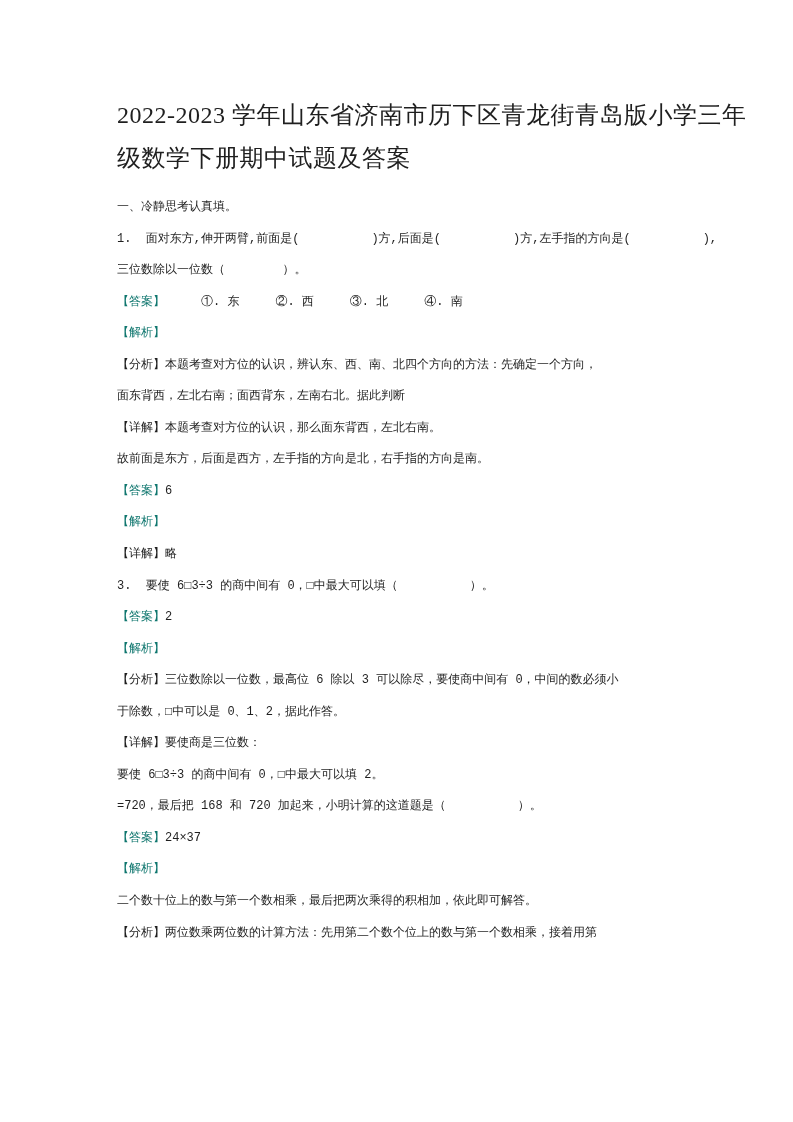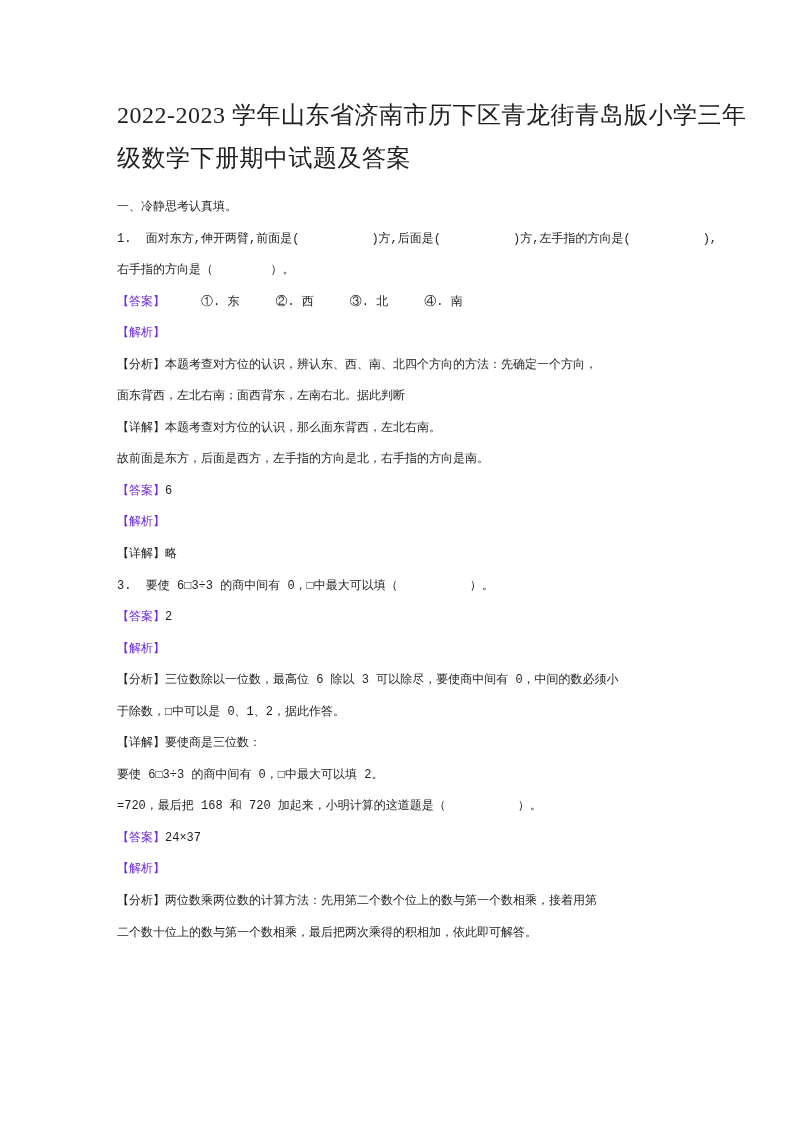--- a/index.html
+++ b/index.html
@@ -29,38 +29,38 @@
   .doc-title .t-line {
     white-space: pre;
   }
   .line {
     font-size: 12px;
     line-height: 31.55px;
     white-space: pre;
     font-family: Liberation Mono, monospace;
   }
   .label-blue {
-    color: #6d28d9;
+    color: #0f766e;
   }
 </style>
 </head>
 <body>
 
 <div class="page">
   <div class="content">
 
     <div class="doc-title">
       <div class="t-line">2022-2023 学年山东省济南市历下区青龙街青岛版小学三年</div>
       <div class="t-line">级数学下册期中试题及答案</div>
     </div>
 
     <div class="line">一、冷静思考认真填。</div>
 
     <div class="line">1.  面对东方,伸开两臂,前面是(          )方,后面是(          )方,左手指的方向是(          ),</div>
-    <div class="line">右手指的方向是（        ）。</div>
+    <div class="line">三位数除以一位数（        ）。</div>
 
     <div class="line"><span class="label-blue">【答案】</span><span>     ①. 东     ②. 西     ③. 北     ④. 南</span></div>
     <div class="line"><span class="label-blue">【解析】</span></div>
     <div class="line"><span>【分析】</span><span>本题考查对方位的认识，辨认东、西、南、北四个方向的方法：先确定一个方向，</span></div>
     <div class="line">面东背西，左北右南；面西背东，左南右北。据此判断</div>
     <div class="line"><span>【详解】</span><span>本题考查对方位的认识，那么面东背西，左北右南。</span></div>
     <div class="line">故前面是东方，后面是西方，左手指的方向是北，右手指的方向是南。</div>
 
     <div class="line"><span class="label-blue">【答案】</span><span>6</span></div>
     <div class="line"><span class="label-blue">【解析】</span></div>
@@ -70,17 +70,17 @@
     <div class="line"><span class="label-blue">【答案】</span><span>2</span></div>
     <div class="line"><span class="label-blue">【解析】</span></div>
     <div class="line"><span>【分析】</span><span>三位数除以一位数，最高位 6 除以 3 可以除尽，要使商中间有 0，中间的数必须小</span></div>
     <div class="line">于除数，□中可以是 0、1、2，据此作答。</div>
     <div class="line"><span>【详解】</span><span>要使商是三位数：</span></div>
     <div class="line">要使 6□3÷3 的商中间有 0，□中最大可以填 2。</div>
 
     <div class="line">=720，最后把 168 和 720 加起来，小明计算的这道题是（          ）。</div>
     <div class="line"><span class="label-blue">【答案】</span><span>24×37</span></div>
     <div class="line"><span class="label-blue">【解析】</span></div>
+    <div class="line">二个数十位上的数与第一个数相乘，最后把两次乘得的积相加，依此即可解答。</div>
     <div class="line"><span>【分析】</span><span>两位数乘两位数的计算方法：先用第二个数个位上的数与第一个数相乘，接着用第</span></div>
-    <div class="line">二个数十位上的数与第一个数相乘，最后把两次乘得的积相加，依此即可解答。</div>
 
   </div>
 </div>
 
 </body></html>

